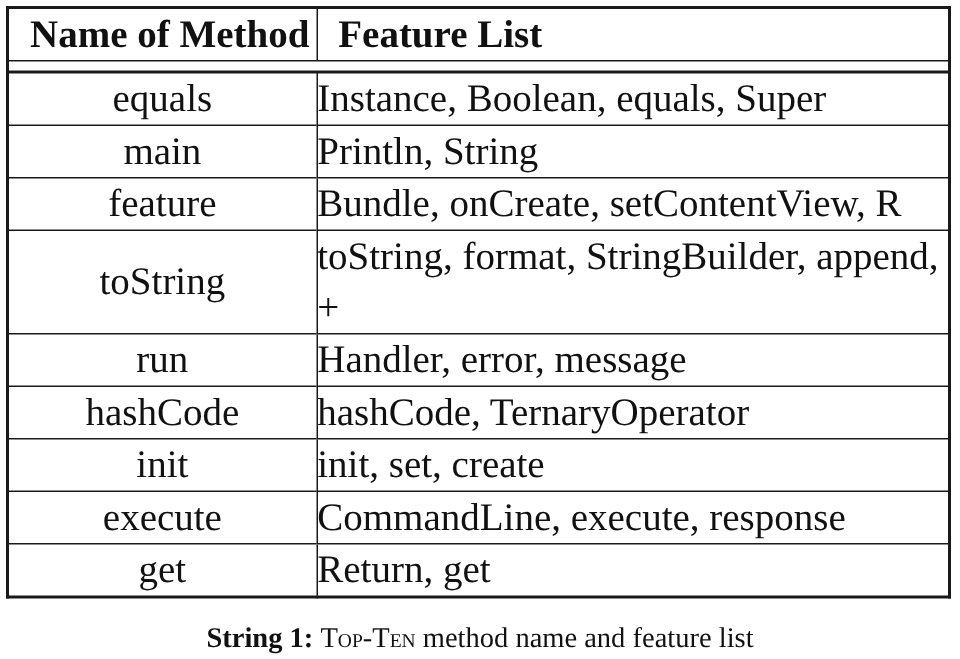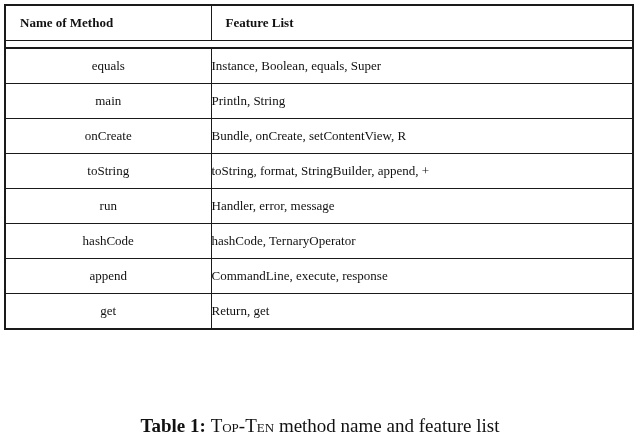--- a/index.html
+++ b/index.html
@@ -44,21 +44,21 @@
   table.ttab col.c1 { width: 206px; }
   table.ttab col.c2 { width: 422px; }
 
   table.ttab th,
   table.ttab td {
     padding: 0;
     margin: 0;
     height: 34px;
     line-height: 34px;
     vertical-align: middle;
-    font-size: 13px;
+    font-size: 26px;
     border-right: 1.6px solid #1a1a1a;
   }
   table.ttab th:last-child,
   table.ttab td:last-child {
     border-right: none;
   }
 
   
   thead th {
     font-weight: bold;
@@ -140,44 +140,48 @@
 
         <tr class="datarow">
           <td class="name">equals</td>
           <td class="feat">Instance, Boolean, equals, Super</td>
         </tr>
         <tr class="datarow">
           <td class="name">main</td>
           <td class="feat">Println, String</td>
         </tr>
         <tr class="datarow">
-          <td class="name">onCreate</td>
+          <td class="name">feature</td>
           <td class="feat">Bundle, onCreate, setContentView, R</td>
         </tr>
         <tr class="datarow">
           <td class="name">toString</td>
           <td class="feat">toString, format, StringBuilder, append, +</td>
         </tr>
         <tr class="datarow">
           <td class="name">run</td>
           <td class="feat">Handler, error, message</td>
         </tr>
         <tr class="datarow">
           <td class="name">hashCode</td>
           <td class="feat">hashCode, TernaryOperator</td>
         </tr>
         <tr class="datarow">
-          <td class="name">append</td>
+          <td class="name">init</td>
+          <td class="feat">init, set, create</td>
+        </tr>
+        <tr class="datarow">
+          <td class="name">execute</td>
           <td class="feat">CommandLine, execute, response</td>
         </tr>
         <tr class="datarow">
           <td class="name">get</td>
           <td class="feat">Return, get</td>
         </tr>
       </tbody>
     </table>
   </div>
 
   <div class="caption">
-    <span class="cap-label">Table 1:</span><span> </span><span class="cap-sc">Top-Ten</span><span> </span><span>method name and feature list</span>
+    <span class="cap-label">String 1:</span><span> </span><span class="cap-sc">Top-Ten</span><span> </span><span>method name and feature list</span>
   </div>
 
 </div>
 
 </body></html>

